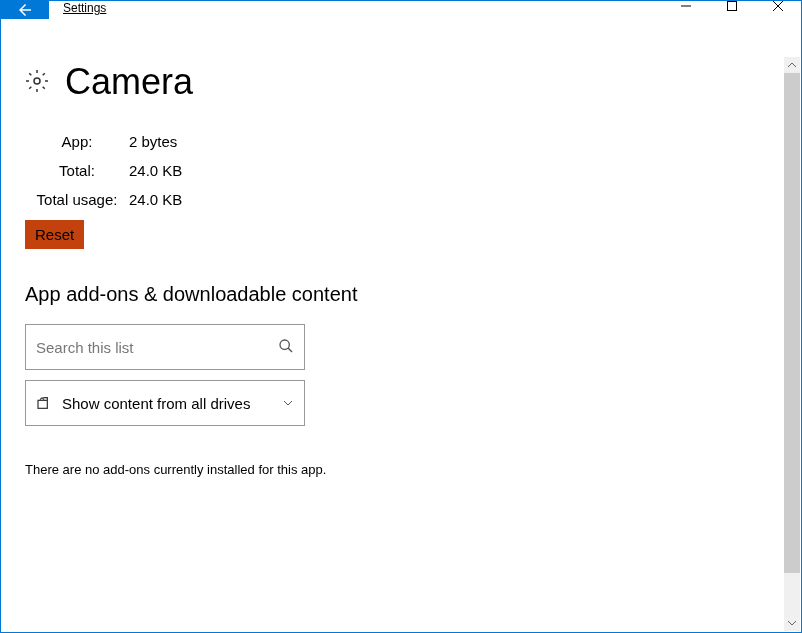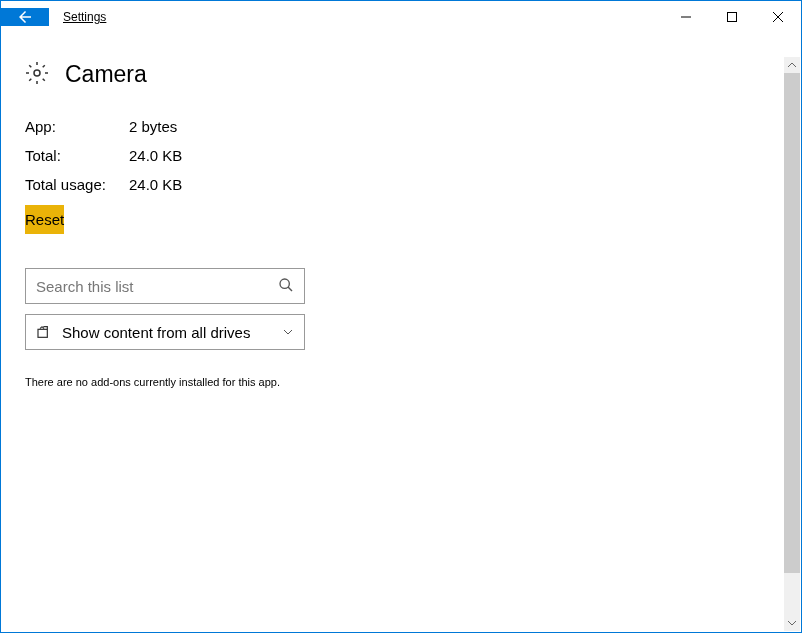--- a/index.html
+++ b/index.html
@@ -10,21 +10,21 @@
     background: #fff;
     width: 802px;
     height: 633px;
     border: 1px solid #0078d7;
     overflow: hidden;
     position: relative;
   }
   .titlebar {
     height: 32px;
     display: flex;
-    align-items: center;
+    align-items: flex-start;
     background: #fff;
     text-decoration: underline;
   }
   .back-btn {
     width: 48px;
     background: #0078d7;
     display: flex;
     align-items: center;
     justify-content: center;
     color: #fff;
@@ -55,50 +55,50 @@
   }
   .header-row {
     display: flex;
     align-items: center;
     gap: 16px;
     margin-bottom: 30px;
     margin-top: 8px;
   }
   .header-row svg { width: 24px; height: 24px; }
   .page-title {
-    font-size: 23px;
+    font-size: 36px;
     font-weight: 400;
   }
   .section-title {
     font-size: 20px;
     font-weight: 400;
     margin-bottom: 18px;
   }
   .kv-row {
     display: flex;
     margin-bottom: 12px;
     font-size: 15px;
   }
-  .kv-label { width: 104px; }
+  .kv-label { width: 104px; text-align: center; }
   .hint {
     font-size: 15px;
     margin-top: 10px;
     margin-bottom: 14px;
   }
   .reset-btn {
-    background: #eab308;
+    background: #c2410c;
     border: none;
-    padding: 6px 0;
+    padding: 6px 10px;
     font-size: 15px;
     font-family: inherit;
   }
   .section2 { margin-top: 34px; }
   .control-row {
     width: 280px;
-    height: 36px;
+    height: 46px;
     border: 1px solid #999;
     display: flex;
     align-items: center;
     padding: 0 10px;
     margin-bottom: 10px;
     font-size: 15px;
     position: relative;
   }
   .search-row input {
     border: none;
@@ -111,21 +111,21 @@
   .search-row input::placeholder { color: #777; }
   .row-icon { margin-right: 10px; display:flex; align-items:center; }
   .row-icon svg { width: 16px; height: 16px; }
   .chevron {
     position: absolute;
     right: 10px;
   }
   .chevron svg { width: 12px; height: 12px; }
   .search-icon { margin-left: auto; }
   .search-icon svg { width: 16px; height: 16px; }
-  .empty-text { margin-top: 26px; font-size: 11px; }
+  .empty-text { margin-top: 36px; font-size: 13px; }
   .scrollbar-track {
     position: absolute;
     right: 1px;
     top: 56px;
     bottom: 1px;
     width: 16px;
     background: #f0f0f0;
   }
   .scrollbar-arrow {
     position: absolute;
@@ -199,20 +199,21 @@
   </div>
   <div class="kv-row">
     <span class="kv-label">Total usage:</span>
     <span>24.0 KB</span>
   </div>
 
 
   <button class="reset-btn">Reset</button>
 
   <div class="section2">
+    <div class="section-title">App add-ons &amp; downloadable content</div>
 
     <div class="control-row search-row">
       <input type="text" placeholder="Search this list" style="">
       <span class="search-icon">
         <svg viewBox="0 0 24 24" fill="none" stroke="#555" stroke-width="2">
             <circle cx="10" cy="10" r="7"></circle>
             <path d="M21 21l-6-6"></path>
           </svg>
       </span>
     </div>

